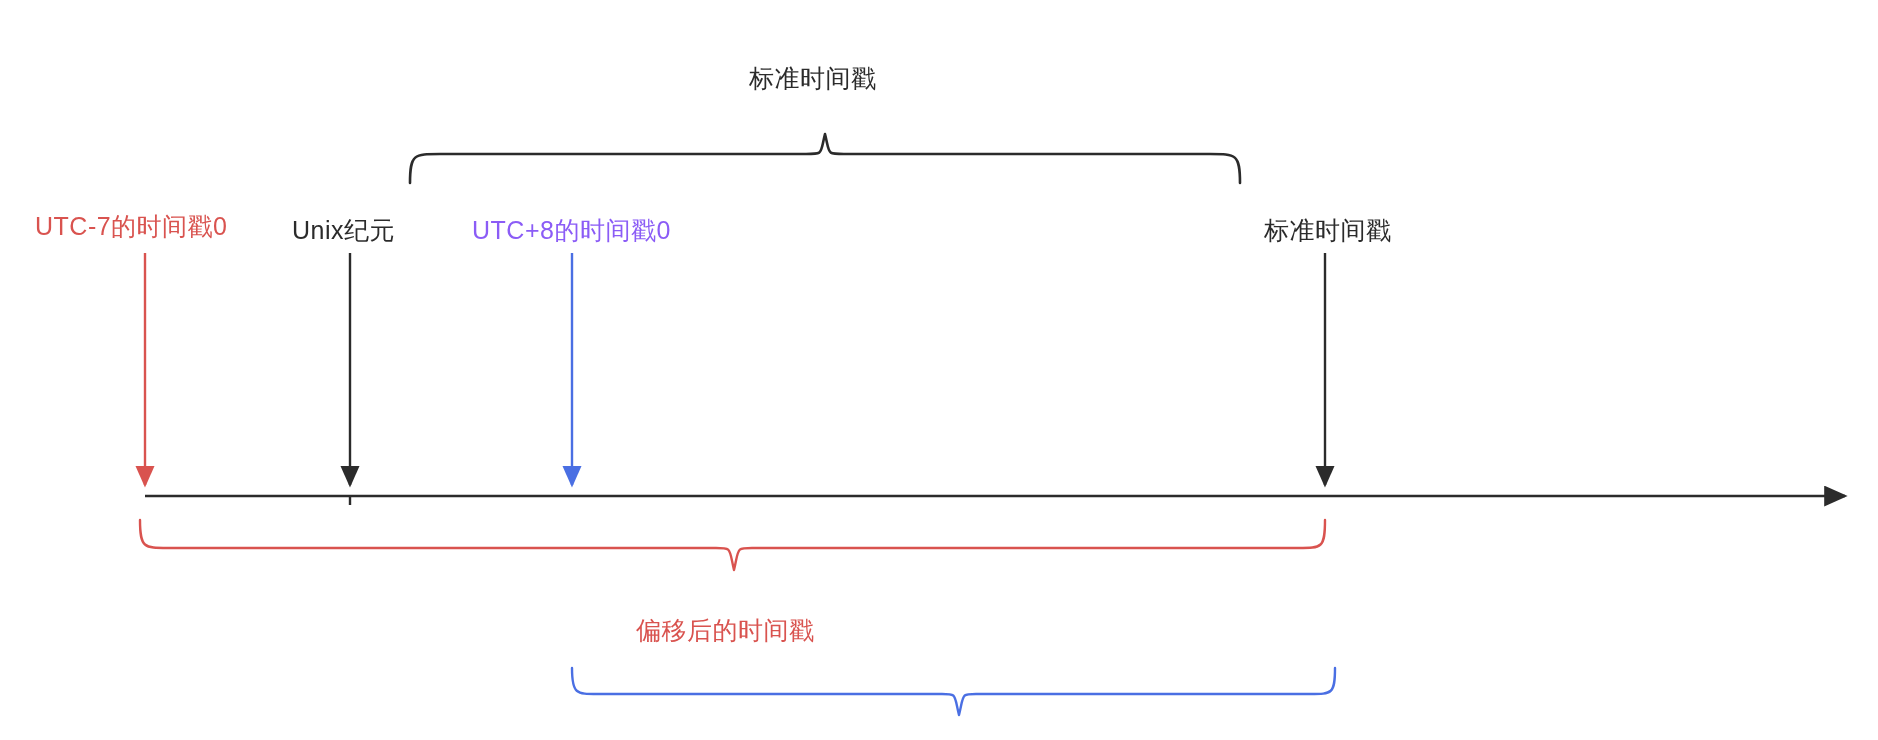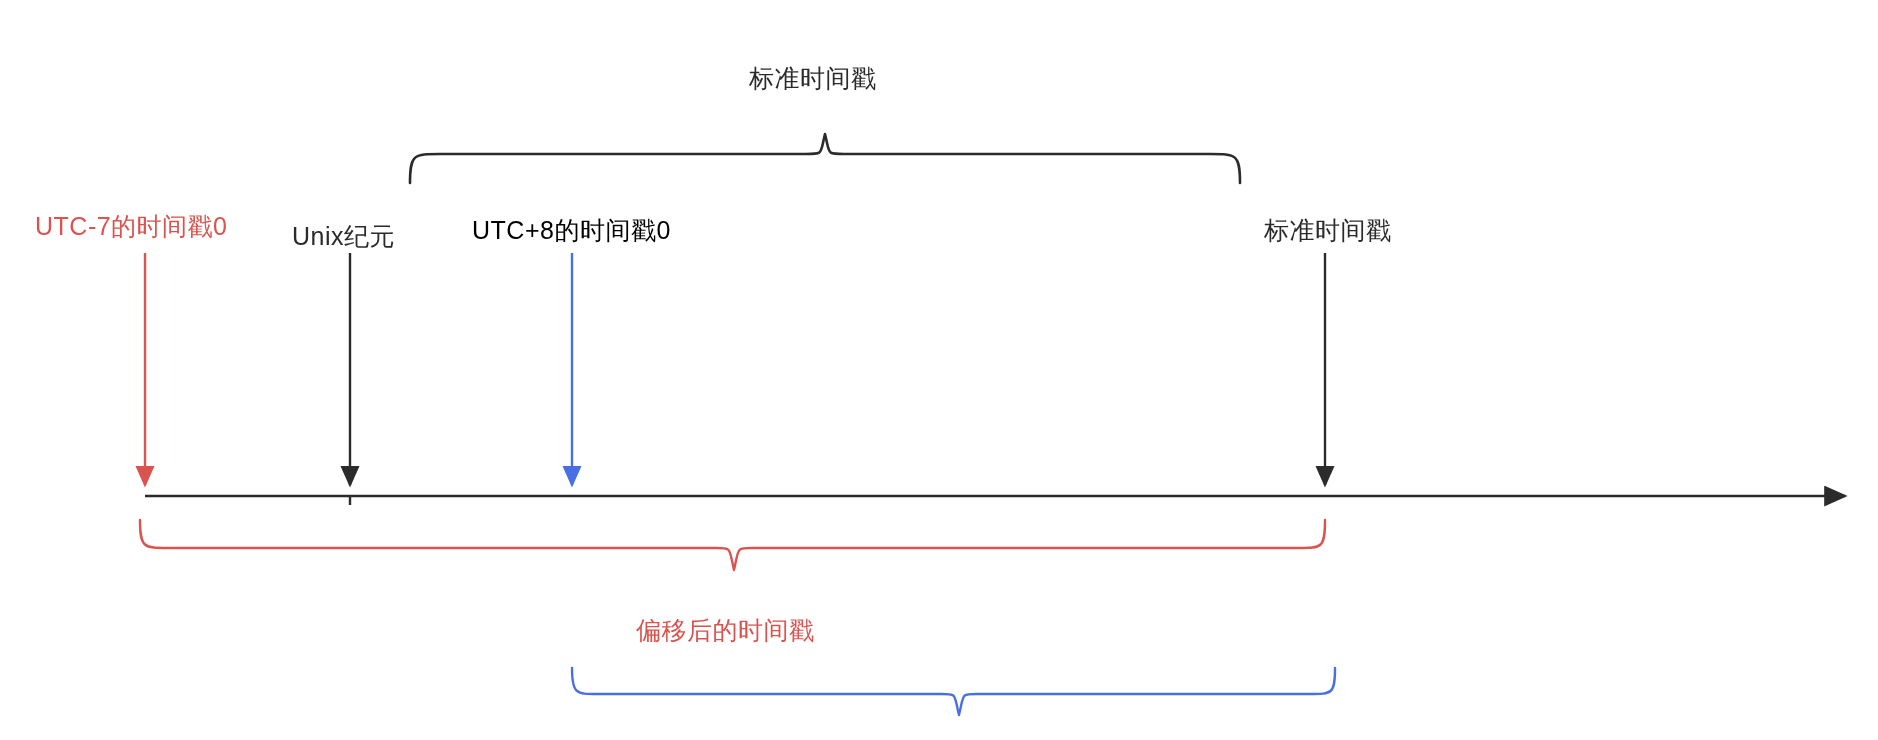--- a/index.html
+++ b/index.html
@@ -27,25 +27,25 @@
   }
   .lbl {
     position: absolute;
     white-space: nowrap;
     font-size: 25px;
     line-height: 1;
     letter-spacing: 0.5px;
   }
   .lbl-black { color: #2b2b2b; }
   .lbl-red   { color: #d9534f; }
-  .lbl-blue  { color: #000000; text-align: center; }
+  .lbl-blue  { color: #8b5cf6; text-align: center; }
 
   #label-standard-timestamp { left: 749px; top: 18px; }
   #label-utc-minus7        { left: 35px;  top: 166px; }
-  #label-unix-epoch        { left: 292px; top: 176px; }
+  #label-unix-epoch        { left: 292px; top: 170px; }
   #label-utc-plus8         { left: 472px; top: 170px; }
   #label-current-time      { left: 1264px; top: 170px; }
   #label-offset-timestamp  { left: 636px; top: 570px; }
   #label-expected-timestamp{ left: 824px; top: 700px; }
 
   #watermark {
     position: absolute;
     left: 1576px;
     top: 692px;
     font-size: 22px;

